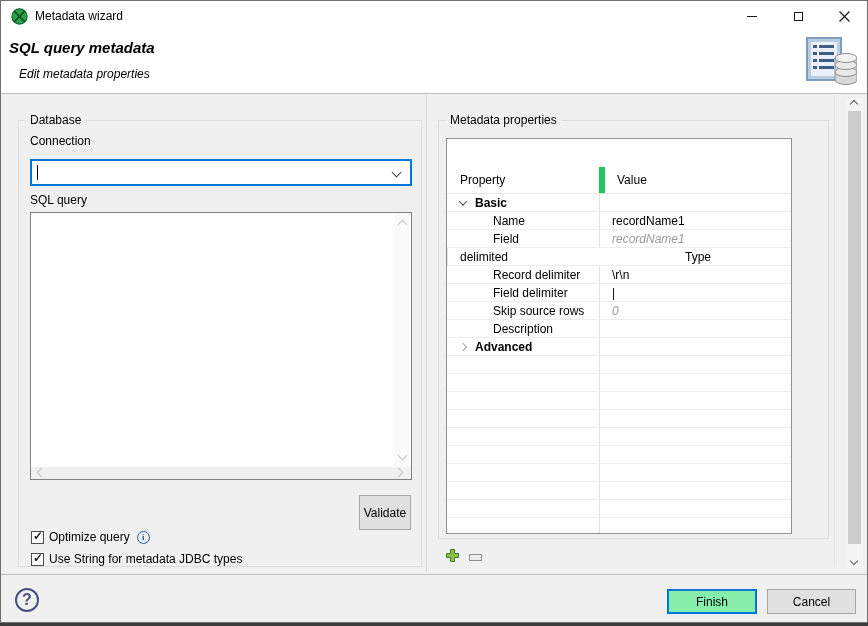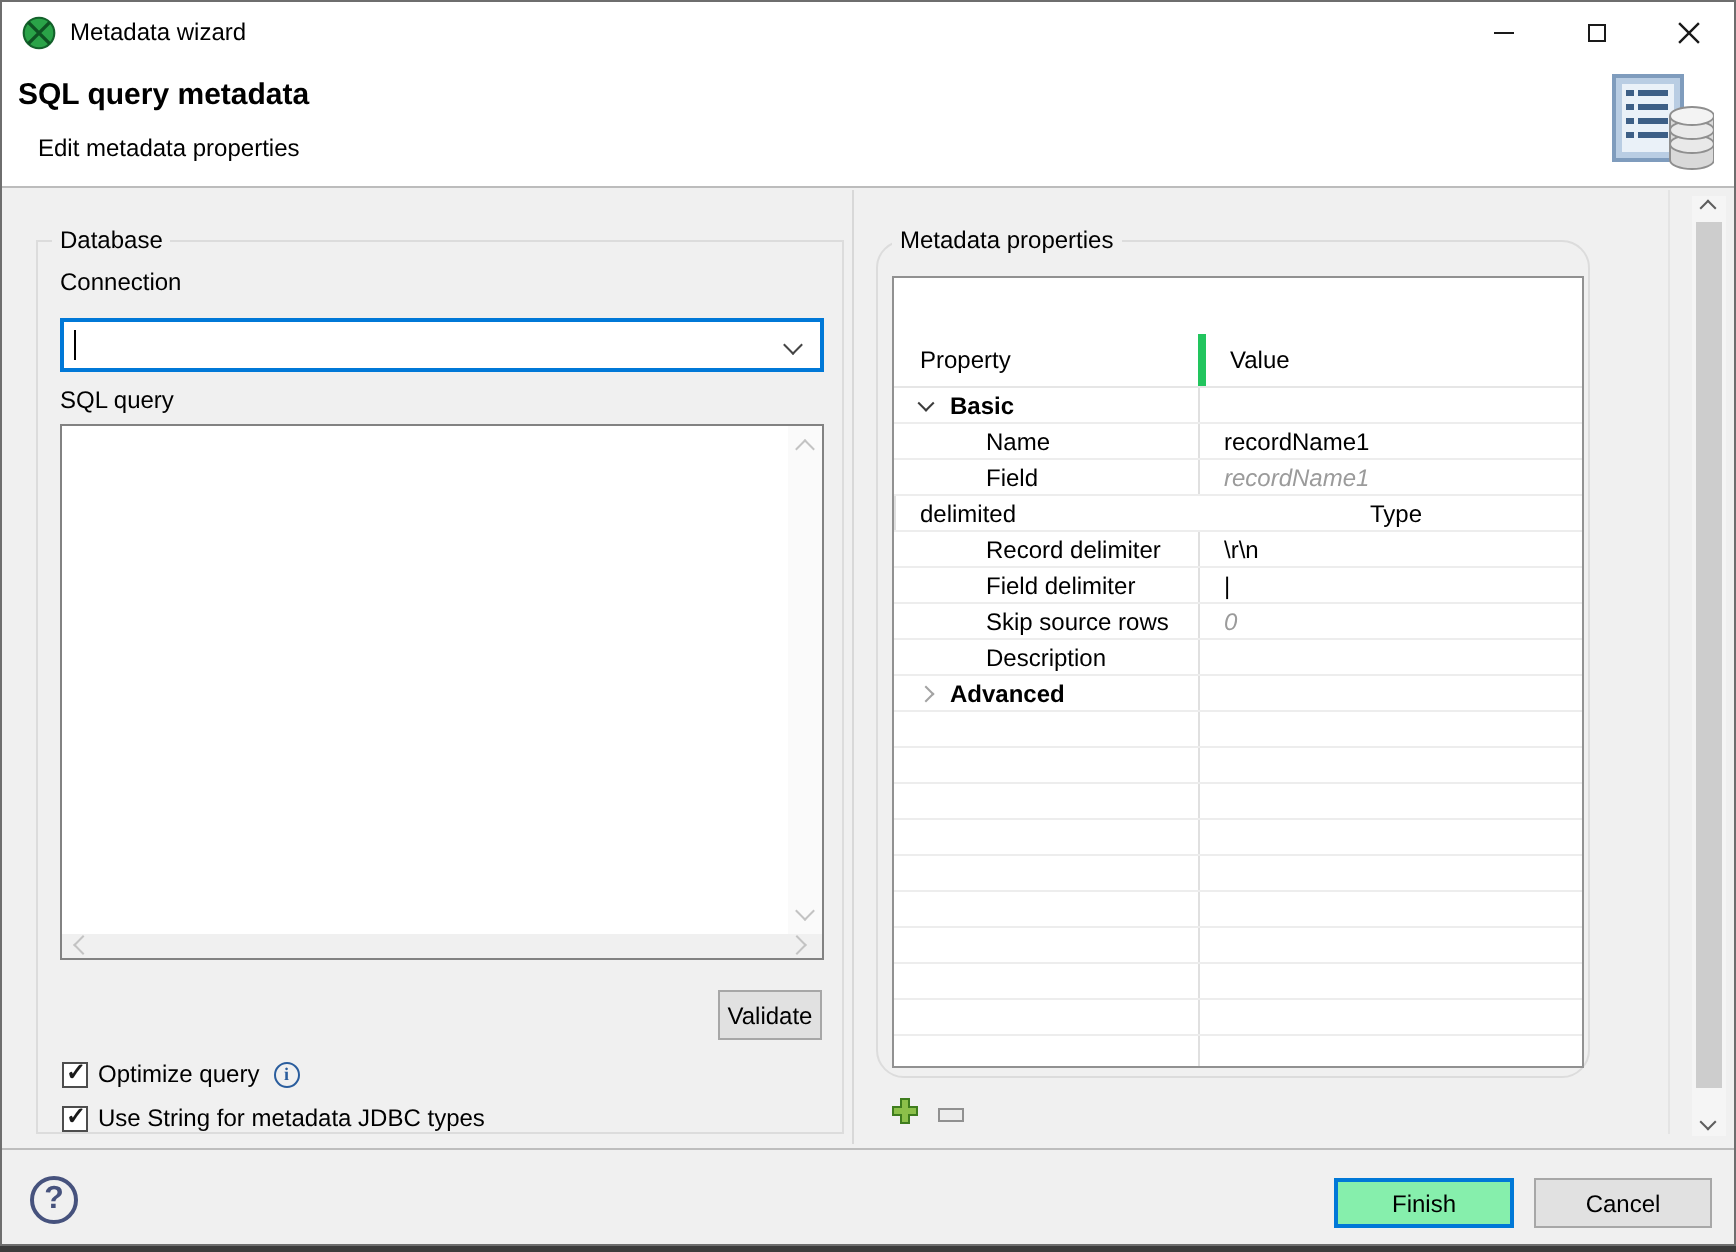--- a/index.html
+++ b/index.html
@@ -10,21 +10,21 @@
   
   .titlebar { position:absolute; left:0; top:0; width:100%; height:31px; background:#fff; }
   .app-icon { position:absolute; left:10px; top:7px; width:17px; height:17px; }
   .titlebar-title { position:absolute; left:34px; top:0; line-height:31px; }
   .win-controls { position:absolute; right:0; top:0; height:31px; display:flex; }
   .win-btn { width:46px; height:31px; display:flex; align-items:center; justify-content:center; }
   .glyph-min { width:10px; height:1px; background:#1a1a1a; }
   .glyph-max { width:9px; height:9px; border:1px solid #1a1a1a; }
 
   
-  .header { position:absolute; left:0; top:31px; width:100%; height:62px; background:#fff; border-bottom:1px solid #bcbcbc; }
+  .header { position:absolute; left:0; top:31px; width:100%; height:62px; background:#fff; border-bottom:1px solid #bcbcbc;font-style:italic; }
   .header-title { position:absolute; left:8px; top:7px; font-size:15px; font-weight:bold; }
   .header-subtitle { position:absolute; left:18px; top:35px; }
   .header-icon { position:absolute; right:10px; top:5px; }
 
   
   .groupbox { position:absolute; border:1px solid #dcdcdc; }
   .groupbox-label { position:absolute; top:-8px; left:7px; background:#f0f0f0; padding:0 4px; }
 
   .pane-divider { position:absolute; left:425px; top:94px; width:1px; height:477px; background:#d8d8d8; }
   .pane-divider2 { position:absolute; left:833px; top:94px; width:1px; height:472px; background:#e4e4e4; }
@@ -42,39 +42,39 @@
   .sql-area { position:absolute; left:11px; top:91px; width:382px; height:268px; background:#fff; border:1px solid #828282; }
   .sql-vscroll { position:absolute; right:0; top:0; width:17px; bottom:12px; background:#fafafa; }
   .sql-hscroll { position:absolute; left:0; bottom:0; right:0; height:12px; background:#f0f0f0; }
   .schev { position:absolute; width:7px; height:7px; border-right:1.8px solid #c3c3c3; border-bottom:1.8px solid #c3c3c3; }
   .schev.up    { transform:rotate(-135deg); left:5px; top:8px; }
   .schev.downn { transform:rotate(45deg);  left:5px; bottom:8px; }
   .schev.leftt { transform:rotate(135deg); left:7px; top:2px; }
   .schev.rightt{ transform:rotate(-45deg); right:9px; top:2px; }
 
   .btn { background:#e1e1e1; border:1px solid #a7a7a7; display:flex; align-items:center; justify-content:center; }
-  .btn-validate { position:absolute; left:340px; top:374px; width:52px; height:25px; }
+  .btn-validate { position:absolute; left:340px; top:374px; width:52px; height:35px; }
 
   .checkbox-row { position:absolute; left:12px; display:flex; align-items:center; gap:5px; }
   .cb-optimize { top:409px; }
   .cb-jdbc { top:431px; }
   .checkbox { width:13px; height:13px; background:#fff; border:1px solid #4d4d4d; position:relative; }
   .checkbox .mark { position:absolute; left:1px; top:-3px; font-size:12px; font-weight:bold; color:#1a1a1a; }
   .info-icon { width:13px; height:13px; border:1px solid #2a5d9d; border-radius:50%; color:#2a5d9d; font-size:9px; font-weight:bold; text-align:center; line-height:11px; margin-left:2px; font-family:"Liberation Serif", serif; }
 
   
-  .gb-metadata { left:437px; top:119px; width:357px; height:419px;border-radius:14px; }
+  .gb-metadata { left:437px; top:119px; width:391px; height:419px; }
   .ptable { position:absolute; left:7px; top:17px; width:346px; height:396px; border:1px solid #919191; background:#fff; overflow:hidden; }
   .trow { display:flex; height:18px; border-bottom:1px solid #ededed; }
   .trow.header-row { height:27px; border-bottom:1px solid #e6e6e6;margin-top:28px; }
   .cell { overflow:hidden; white-space:nowrap; }
   .cell.prop { width:152px; display:flex; align-items:center; }
   .cell.val { flex:1; border-left:1px solid #e0e0e0; display:flex; align-items:center; padding-left:12px; }
   .header-row .cell.prop { padding-left:13px; }
-  .header-row .cell.val { border-left:4px solid #22c55e; }
+  .header-row .cell.val { border-left:6px solid #22c55e; }
   .cell.prop.leaf { padding-left:46px; }
   .tree-chev { display:inline-block; width:6px; height:6px; margin-left:13px; margin-right:9px; }
   .tree-chev.exp { border-right:1.5px solid #3c3c3c; border-bottom:1.5px solid #3c3c3c; transform:rotate(45deg) translate(-1px,-1px); }
   .tree-chev.col { border-right:1.5px solid #a3a3a3; border-bottom:1.5px solid #a3a3a3; transform:rotate(-45deg); }
   .glabel { font-weight:bold; }
   .cell.val.placeholder { color:#9b9b9b; font-style:italic; }
 
   .table-actions { position:absolute; left:444px; top:547px; display:flex; align-items:center; gap:9px; }
   .minus-icon { width:13px; height:7px; border:1px solid #909090; background:#ececec; }
 

